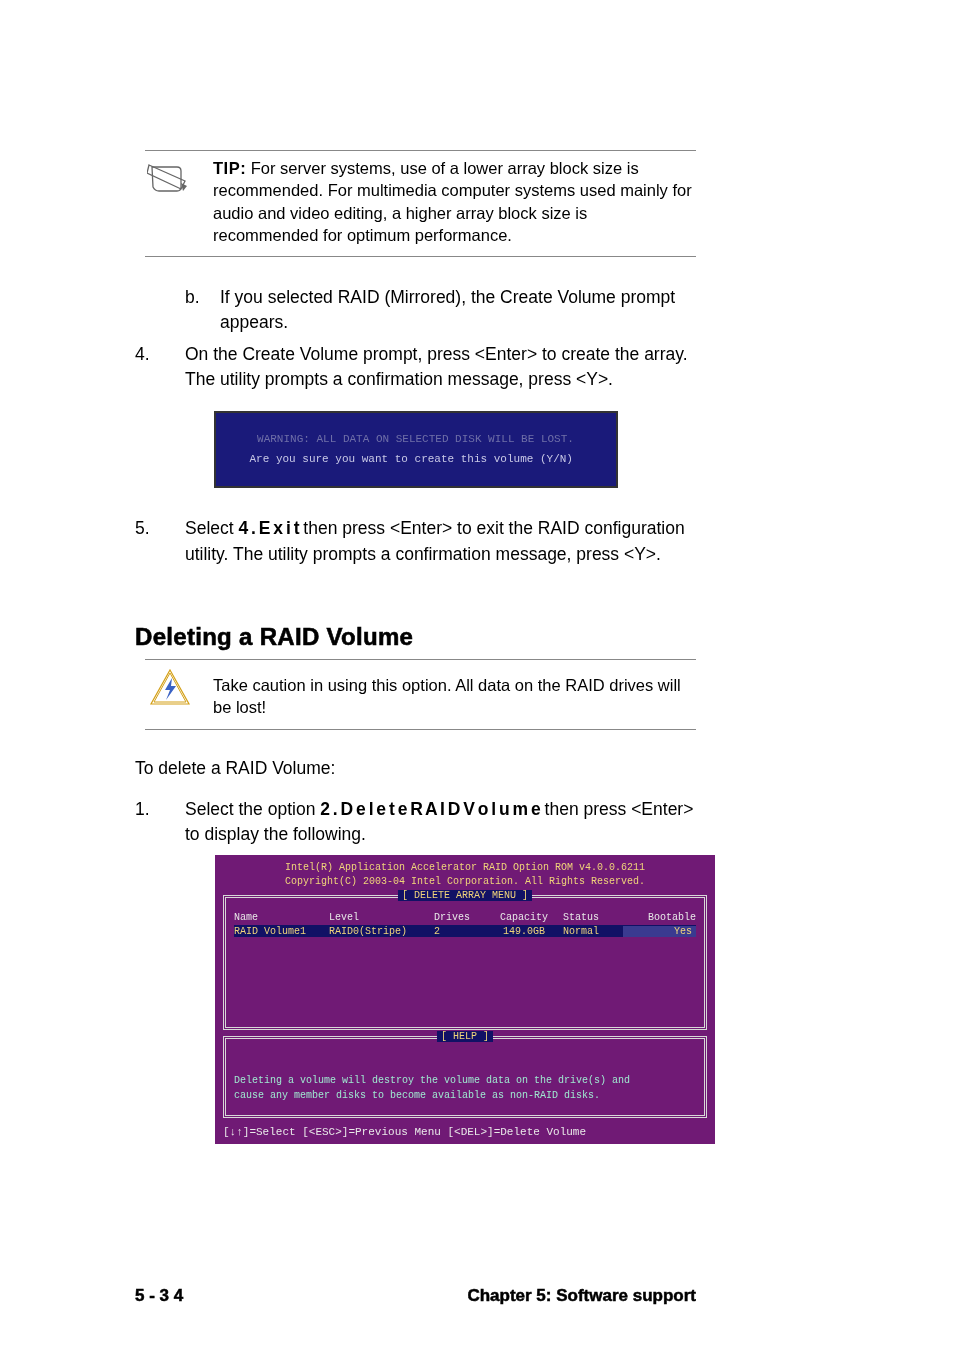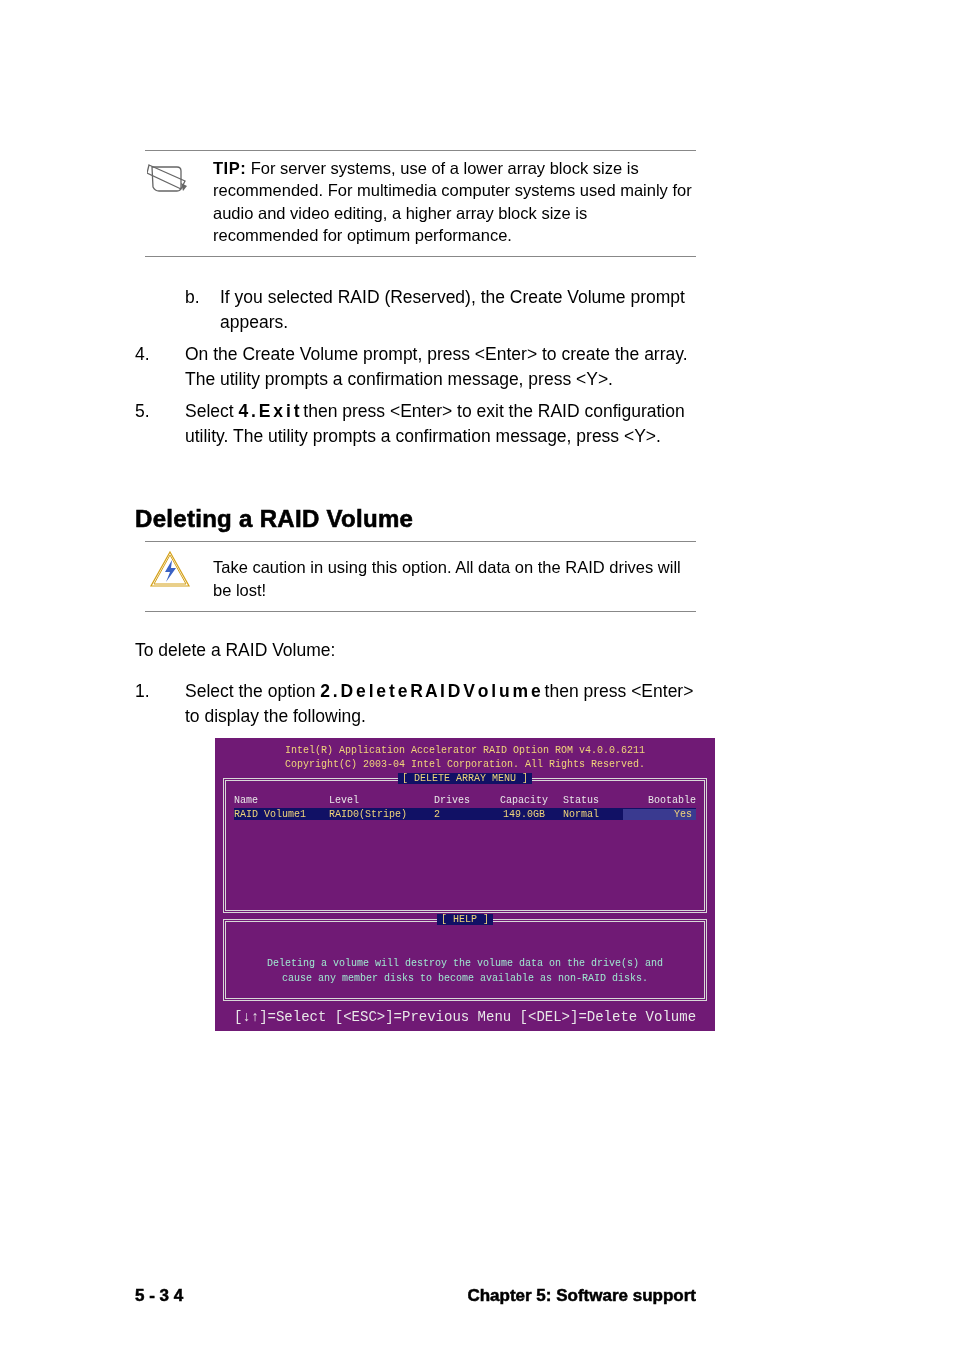--- a/index.html
+++ b/index.html
@@ -153,36 +153,36 @@
   .col-level { width: 105px; }
   .col-drives { width: 55px; }
   .col-cap { width: 70px; text-align:center;}
   .col-status { width: 60px; padding-left:4px;}
   .col-boot { flex:1; text-align:right;}
   .bios-help {
     margin-top: 90px;
   }
   .bios-help-text {
     color: #9fe8d0;
-    text-align: center;
+    text-align: left;
     line-height: 1.5;
     padding: 28px 0 6px 0;
   }
   .bios-warning {
     color: #e89f9f;
     text-align: left;
     padding: 6px 0 30px 2px;
     white-space: pre;
   }
   .bios-warning .w2 { color: #d8d8d8;}
   .bios-footer {
     color: #e8e8e8;
-    text-align: center;
+    text-align: left;
     padding: 2px 0 2px 0;
-    font-size:14px;
+    font-size:11px;
   }
   .page-footer {
     position: absolute;
     bottom: 45px;
     left: 135px;
     right: 95px;
     display:flex;
     justify-content: space-between;
     font-size: 17px;
   }
@@ -213,30 +213,34 @@
       <span class="tip-label">TIP:</span>
       <span>For server systems, use of a lower array block size is recommended. For multimedia computer systems used mainly for audio and video editing, a higher array block size is recommended for optimum performance.</span>
     </div>
   </div>
 
   <div class="list-row">
     <div class="marker"></div>
     <div class="content">
        <div class="sub">
          <div class="marker-inner">b.</div>
-         <div>If you selected RAID (Reserved), the Create Volume prompt appears.</div>
+         <div>If you selected RAID (Mirrored), the Create Volume prompt appears.</div>
        </div>
     </div>
   </div>
 
   <div class="list-row">
     <div class="marker">4.</div>
     <div class="content">On the Create Volume prompt, press &lt;Enter&gt; to create the array. The utility prompts a confirmation message, press &lt;Y&gt;.</div>
   </div>
 
+  <div class="dialog-box">
+    <div class="warn">WARNING:  ALL DATA ON SELECTED DISK WILL BE LOST.</div>
+    <div class="prompt">Are you sure you want to create this volume (Y/N)</div>
+  </div>
 
   <div class="list-row">
     <div class="marker">5.</div>
     <div class="content">
       <span>Select </span><span class="strong" style="letter-spacing:-1px">4 .  E x i t</span><span> then press &lt;Enter&gt; to exit the RAID configuration utility. The utility prompts a confirmation message, press &lt;Y&gt;.</span>
     </div>
   </div>
 
   <h2 class="section">Deleting a RAID Volume</h2>
 

